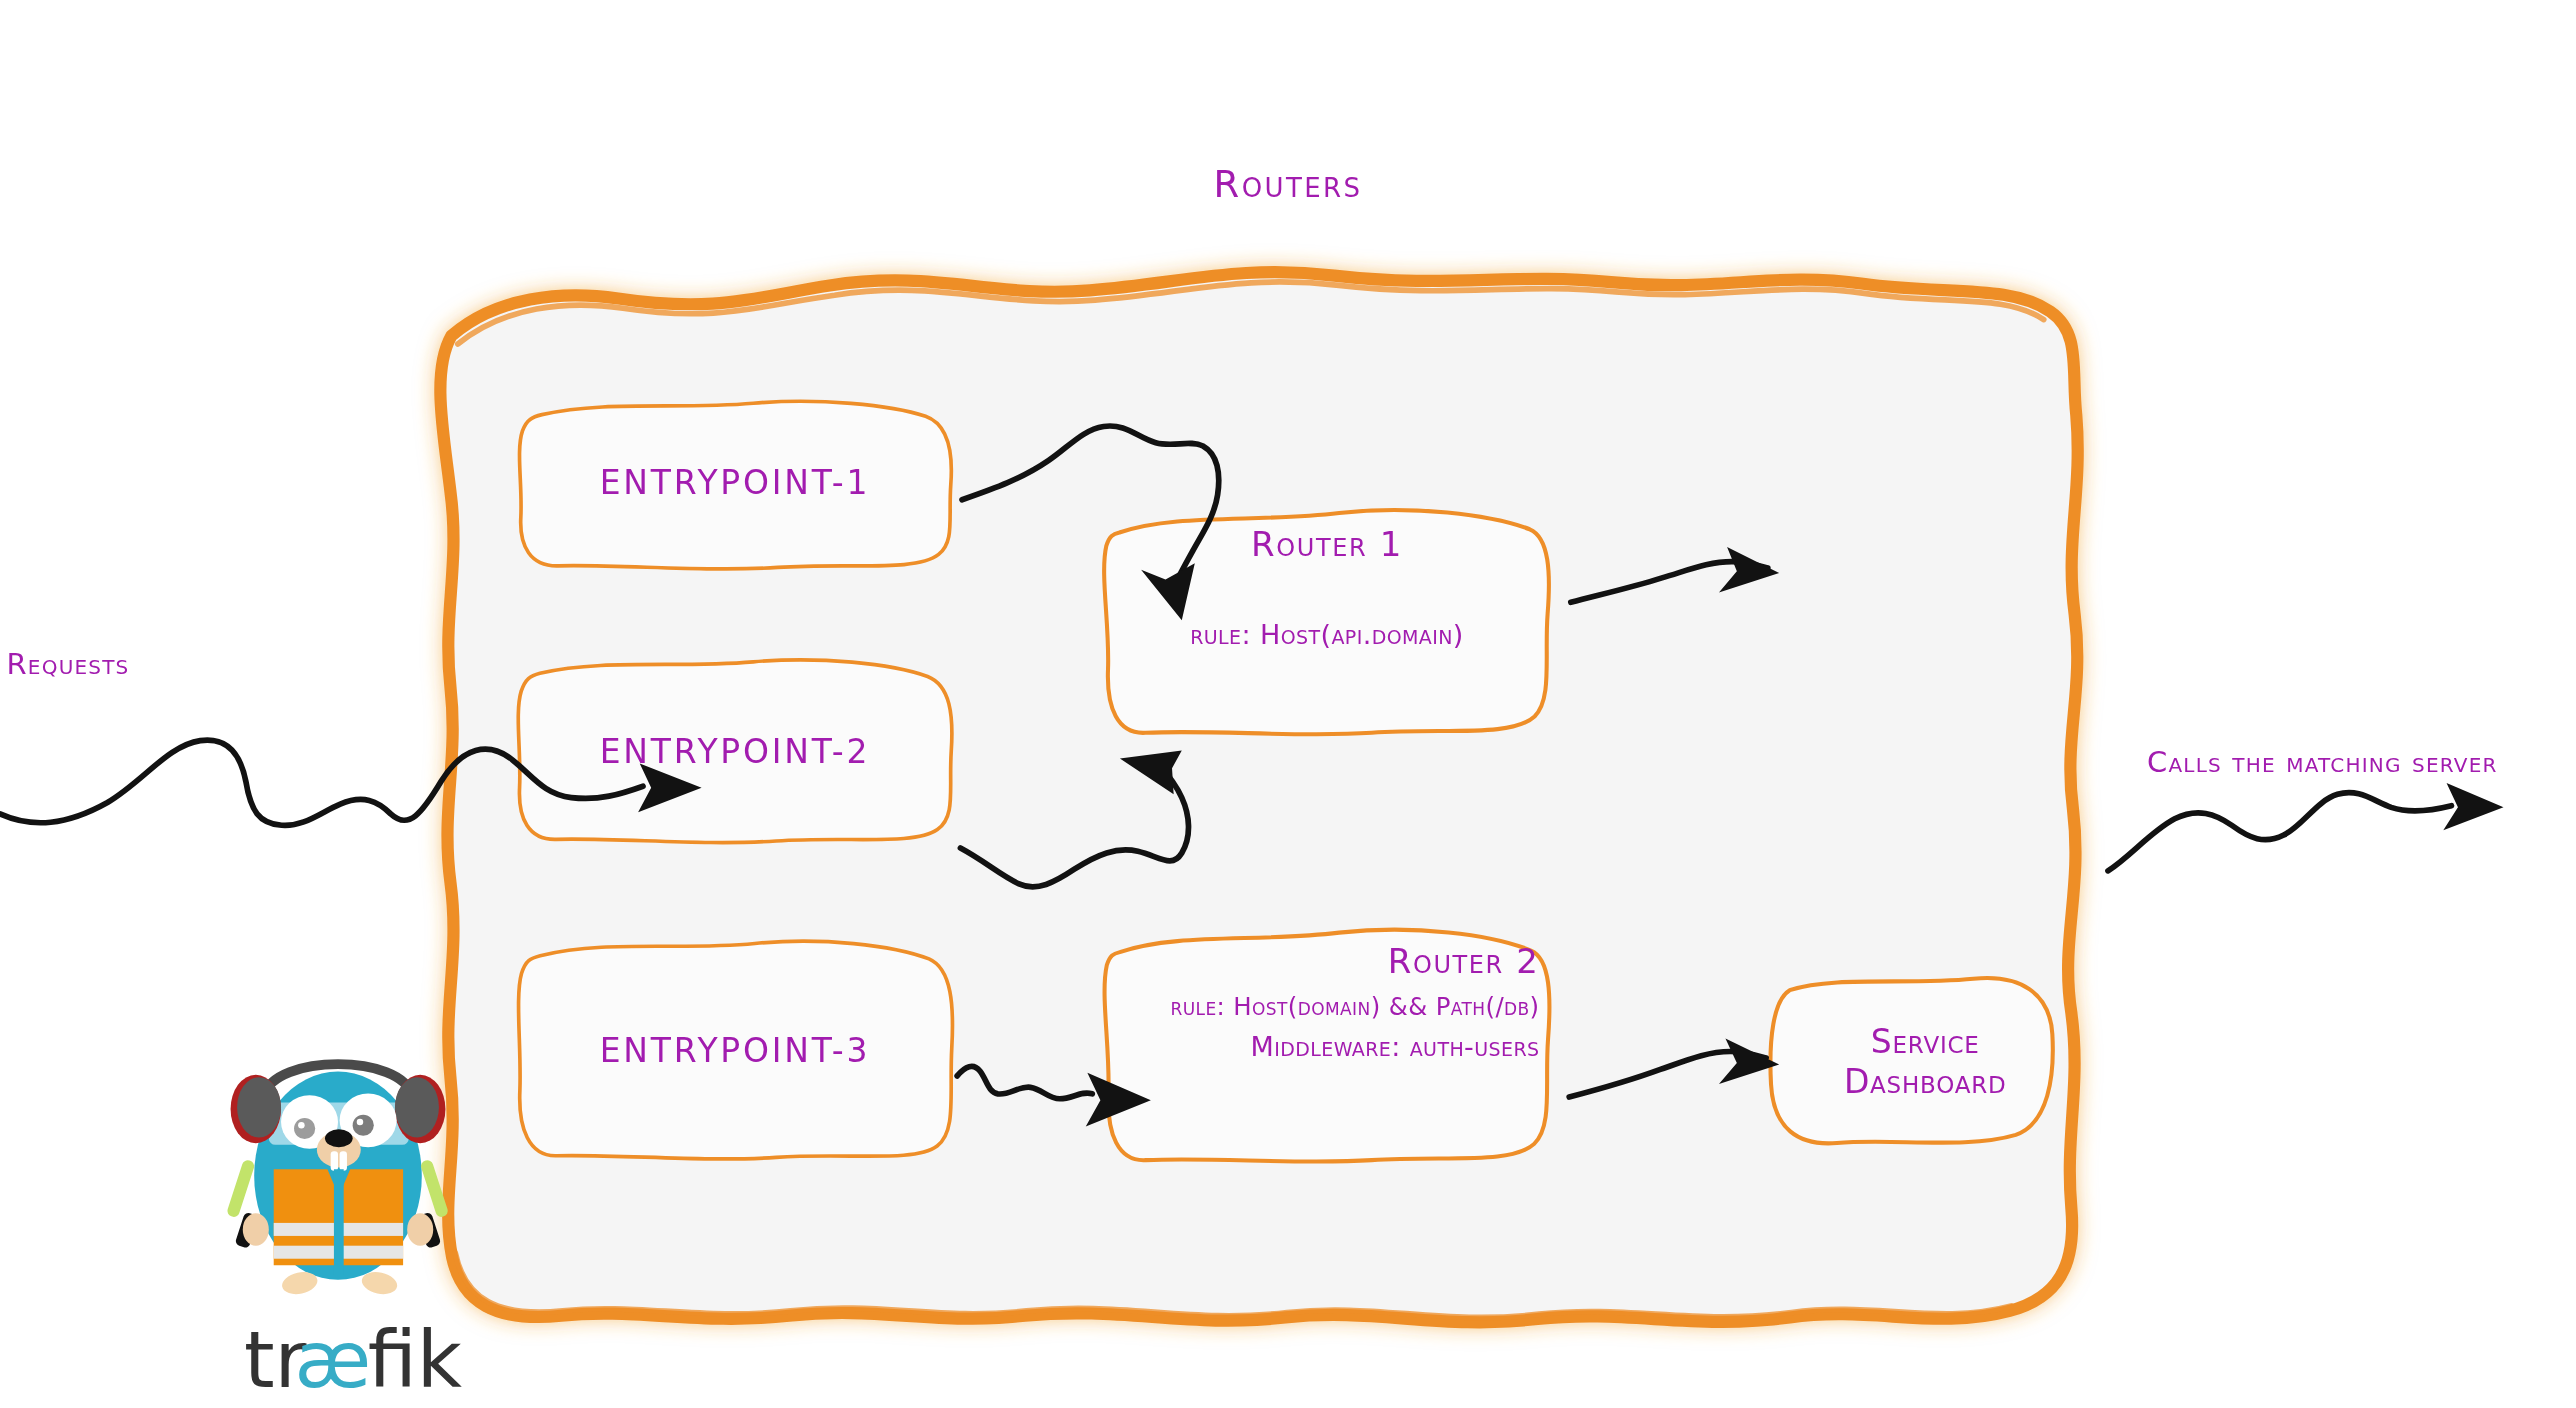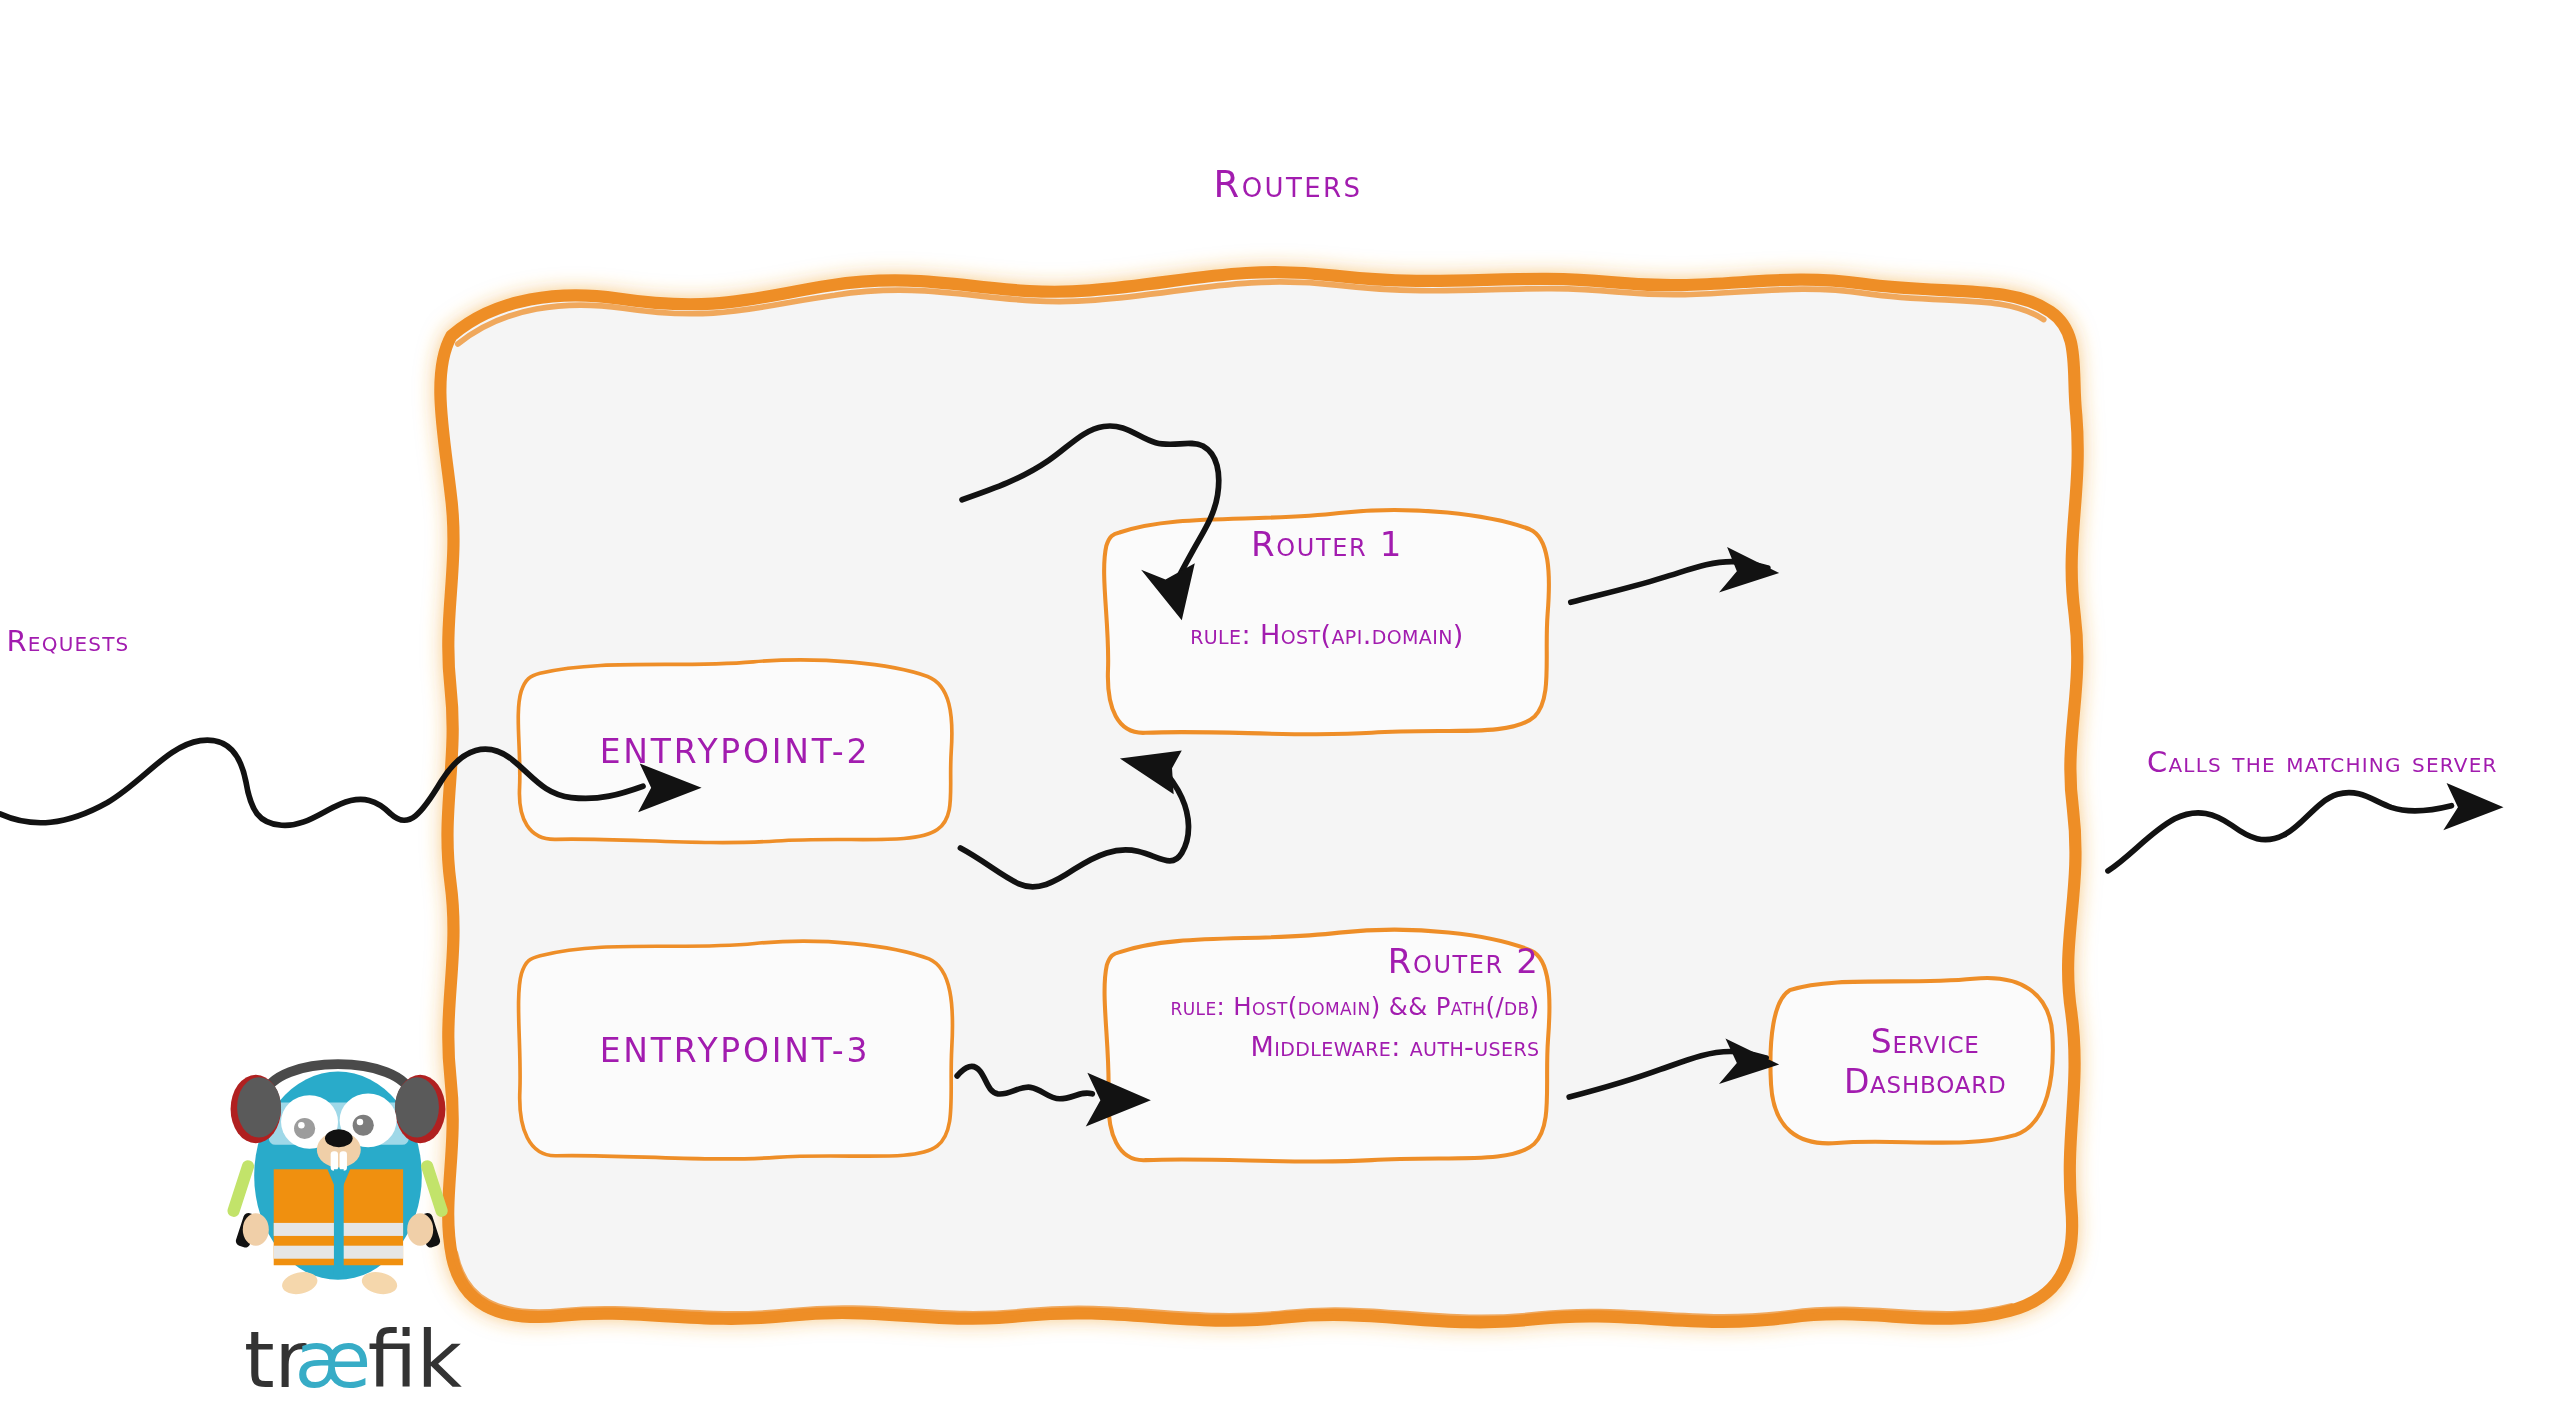--- a/index.html
+++ b/index.html
@@ -105,21 +105,21 @@
     letter-spacing: 0.8px;
     line-height: 1.18;
   }
 
   
   .flow-label {
     position: absolute;
     font-size: 29px;
     letter-spacing: 1.2px;
   }
-  #requests-label { left: 6.5px; top: 624px; }
+  #requests-label { left: 6.5px; top: 647px; }
   #calls-label    { left: 2147px; top: 745px; }
 
   
   #arrows {
     position: absolute;
     left: 0; top: 0;
     width: 2576px; height: 1408px;
     overflow: visible;
     pointer-events: none;
   }
@@ -181,20 +181,31 @@
                C 694,38 766,74 886,64 C 996,56 1066,32 1186,46
                C 1326,62 1406,42 1526,54 C 1656,66 1724,40 1834,56
                C 1932,70 2004,56 2052,88" fill="none" stroke="#ee8e28" stroke-width="7" stroke-linecap="round" opacity="0.75"></path>
       <path d="M 100,1235 C 112,1292 152,1314 232,1306 C 322,1296 402,1318 512,1306
                C 622,1294 692,1318 802,1306 C 922,1294 1002,1322 1122,1308
                C 1232,1296 1312,1324 1432,1310 C 1542,1298 1622,1324 1742,1308
                C 1842,1294 1922,1324 2012,1300" fill="none" stroke="#ee8e28" stroke-width="7" stroke-linecap="round" opacity="0.75"></path>
     </svg>
   </div>
 
+  <div class="node" style="left:509px; top:387px; width:452px; height:191px;">
+    <svg width="452" height="191" viewBox="0 0 555 235" aria-hidden="true">
+      <path d="M 40,34 C 120,16 210,28 300,20 C 380,13 470,22 512,36
+               C 540,46 546,80 543,120 C 540,162 548,190 528,206
+               C 500,228 420,216 330,222 C 240,228 140,218 60,220
+               C 26,221 12,196 14,160 C 16,120 8,78 16,54 C 21,40 28,37 40,34 Z" fill="#fbfbfb" stroke="#ee8e28" stroke-width="4.5" stroke-linecap="round" stroke-linejoin="round"></path>
+    </svg>
+    <div class="node-body">
+      <span class="hand ep-label">entrypoint-1</span>
+    </div>
+  </div>
 
   <div class="node" style="left:509px; top:647px; width:452px; height:208px;">
     <svg width="452" height="208" viewBox="0 0 555 255" aria-hidden="true">
       <path d="M 38,32 C 118,14 208,26 300,18 C 382,11 470,20 514,36
                C 542,47 546,84 543,128 C 540,174 549,208 526,224
                C 498,244 418,232 328,238 C 238,244 138,234 58,236
                C 24,237 11,210 13,172 C 15,128 7,80 15,54 C 20,39 26,35 38,32 Z" fill="#fbfbfb" stroke="#ee8e28" stroke-width="4.5" stroke-linecap="round" stroke-linejoin="round"></path>
     </svg>
     <div class="node-body">
       <span class="hand ep-label">entrypoint-2</span>

